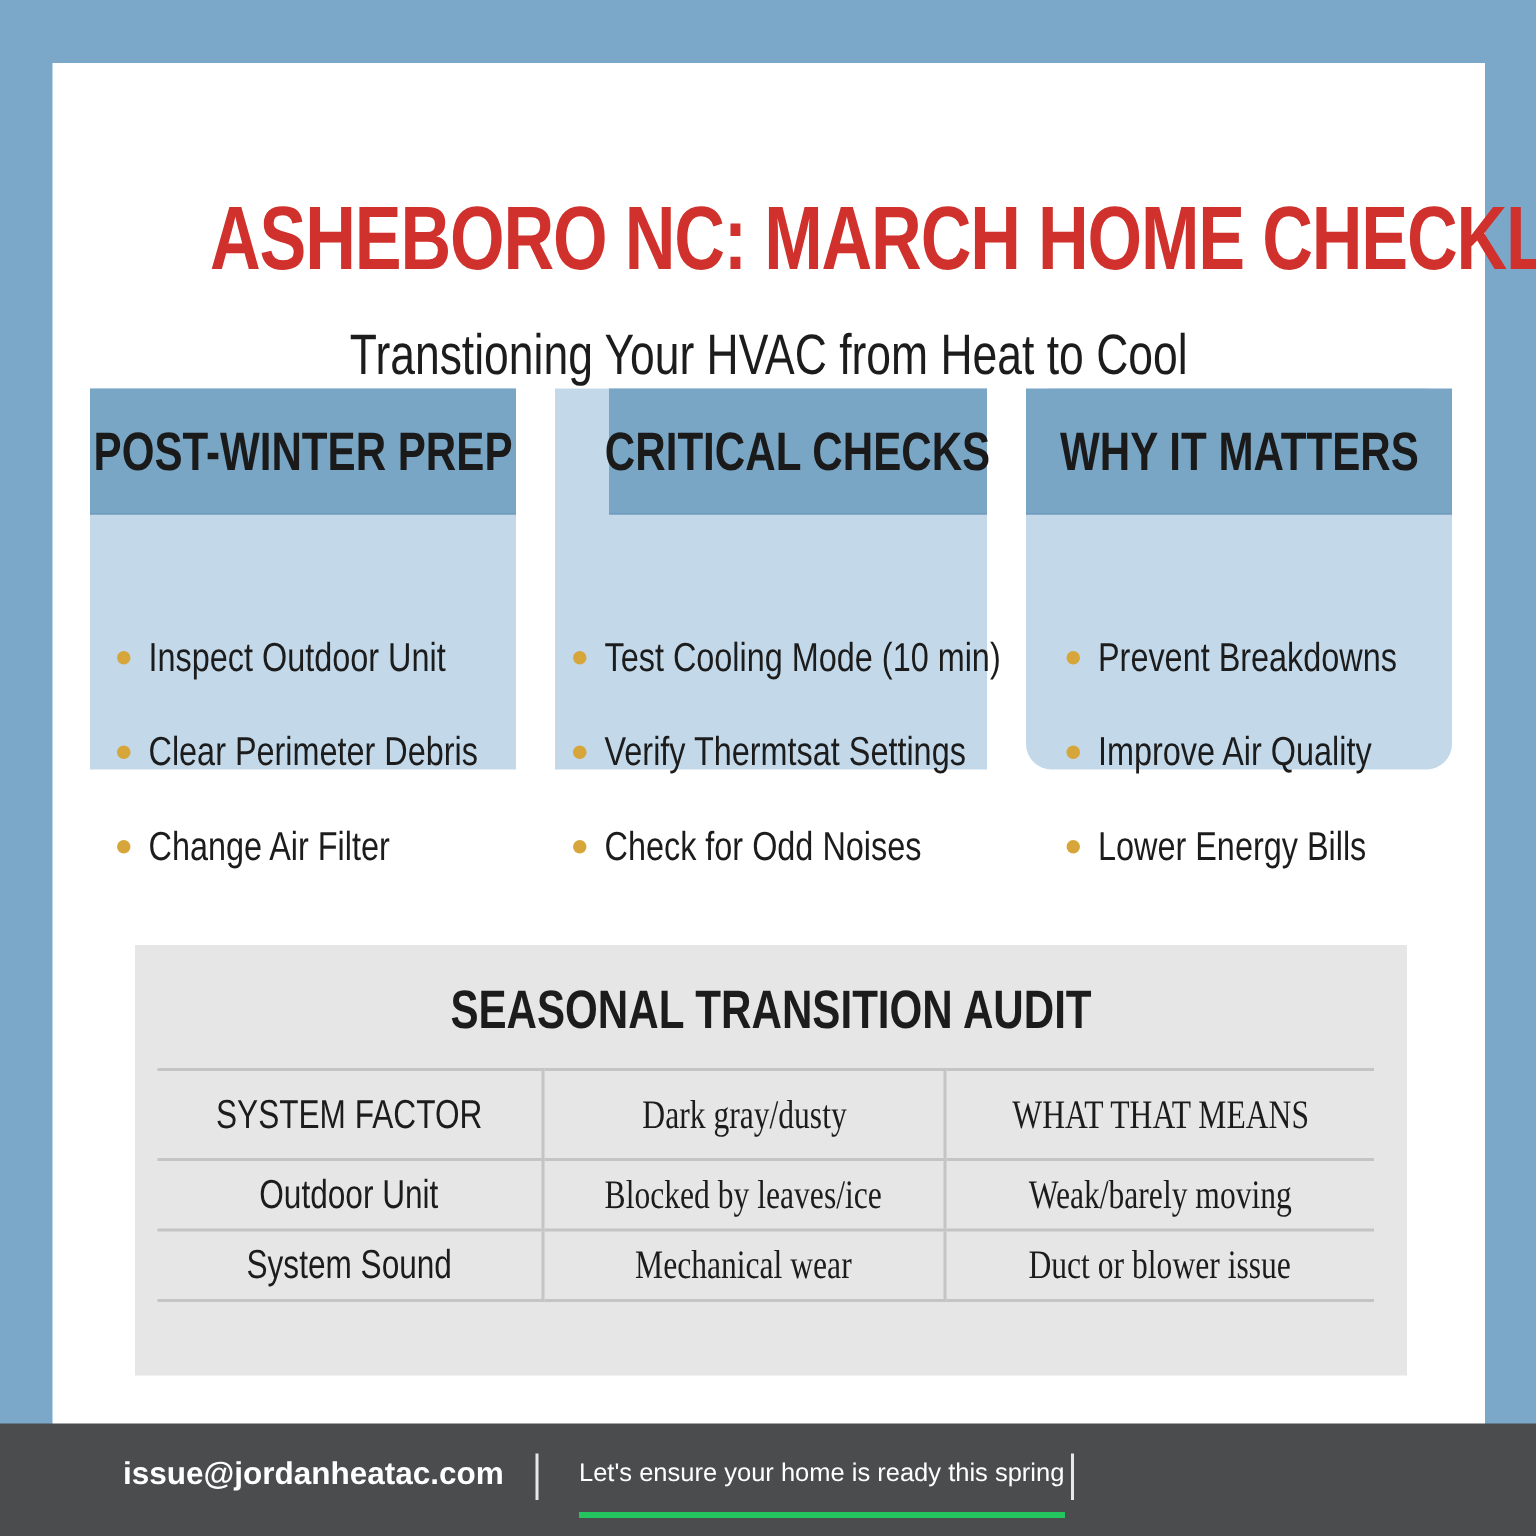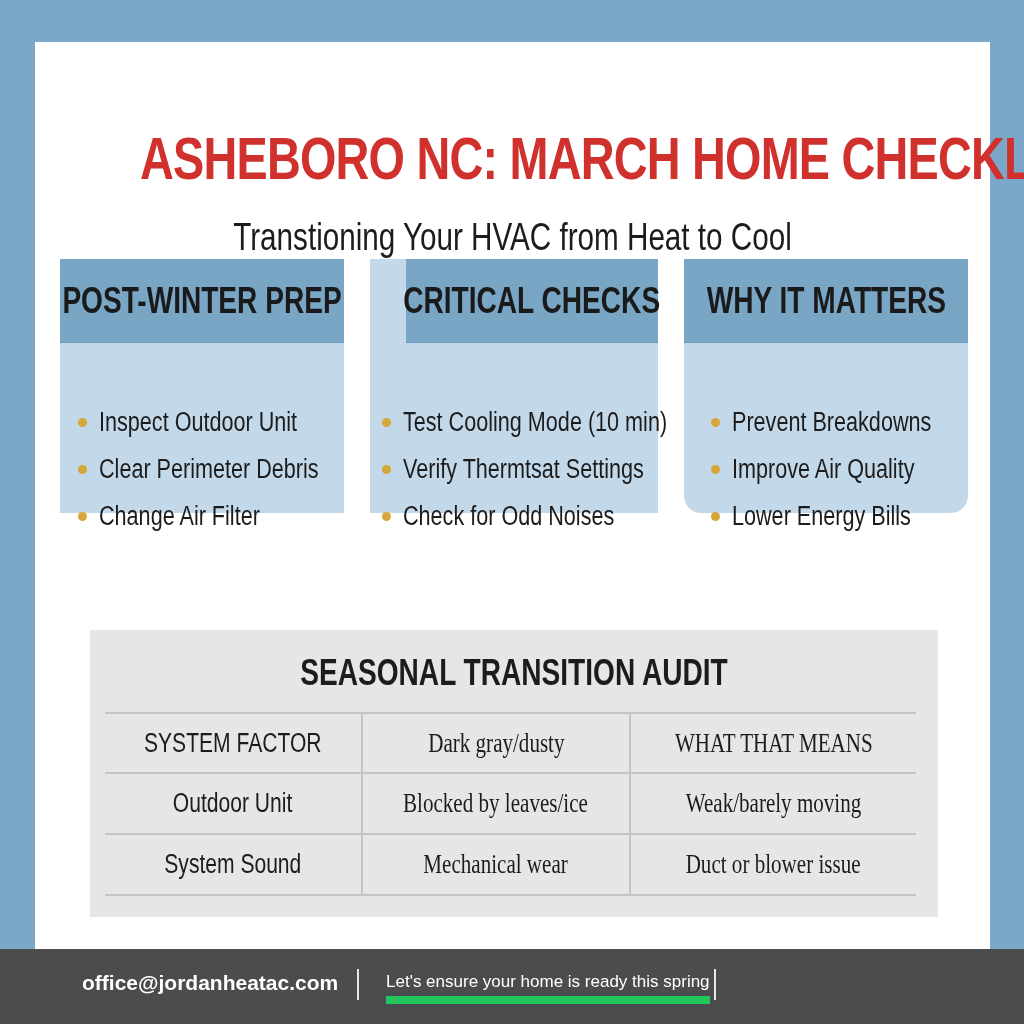--- a/index.html
+++ b/index.html
@@ -60,20 +60,21 @@
   .panel ul {
     list-style: none;
     position: absolute;
     top: 140px;
     left: 18px;
   }
   .panel li {
     display: flex; align-items: center;
     height: 47px;
     white-space: nowrap;
+    margin-top: 16px;
   }
   .bullet {
     width: 9px; height: 9px; border-radius: 50%;
     background: #d7a63a;
     margin-right: 12px;
     flex: 0 0 auto;
   }
   .item-text {
     font-size: 27px;
     color: #1c1c1c;
@@ -94,21 +95,21 @@
     transform: scaleX(0.78);
     white-space: nowrap;
   }
   .audit table {
     position: absolute;
     left: 15px; top: 82px;
     width: 811px;
     border-collapse: collapse;
   }
   .audit td {
-    height: 61px;
+    height: 47px;
     text-align: center;
     border-top: 2px solid #c4c4c4;
     border-bottom: 2px solid #c4c4c4;
     font-size: 27px;
     color: #1c1c1c;
     white-space: nowrap;
   }
   .audit td + td { border-left: 2px solid #c4c4c4; font-family: Liberation Serif, serif; }
   .audit td span { display: inline-block; transform: scaleX(0.78); }
   .audit tr.head td span { font-weight: normal; }
@@ -120,22 +121,22 @@
   .email {
     position: absolute; left: 82px; top: 22px;
     color: #ffffff; font-size: 21px; font-weight: bold;
     white-space: nowrap;
   }
   .sep { position: absolute; top: 20px; width: 2px; height: 31px; background: #e8e8e8; }
   .tagline {
     position: absolute; left: 386px; top: 23px;
     color: #ffffff; font-size: 17px;
     white-space: nowrap;
-    padding-bottom: 4px;
-    border-bottom: 8px solid #22c55e;
+    padding-bottom: 16px;
+    border-bottom: 4px solid #22c55e;
   }
 </style>
 </head>
 <body>
 
 <div class="card">
   <div class="title">ASHEBORO NC: MARCH HOME CHECKLLIST</div>
   <div class="subtitle">Transtioning Your HVAC from Heat to Cool</div>
 </div>
 
@@ -216,17 +217,17 @@
     <tr>
       <td><span>System Sound</span></td>
       <td><span>Mechanical wear</span></td>
       <td><span>Duct or blower issue</span></td>
     </tr>
   </tbody>
     </table>
 </div>
 
 <div class="footer">
-  <span class="email">office@jordanheatac.com</span>
+  <span class="email">issue@jordanheatac.com</span>
   <span class="sep" style="left:357px;"></span>
   <span class="tagline">Let's ensure your home is ready this spring</span>
   <span class="sep" style="left:714px;"></span>
 </div>
 
 </body></html>

